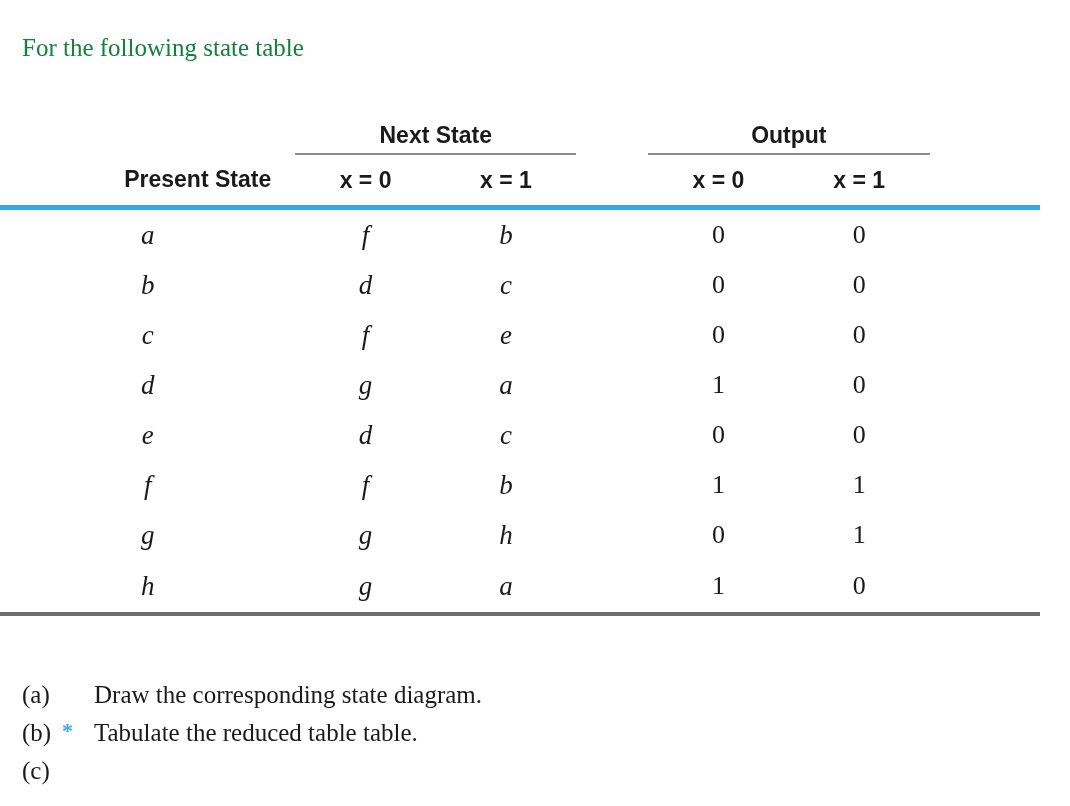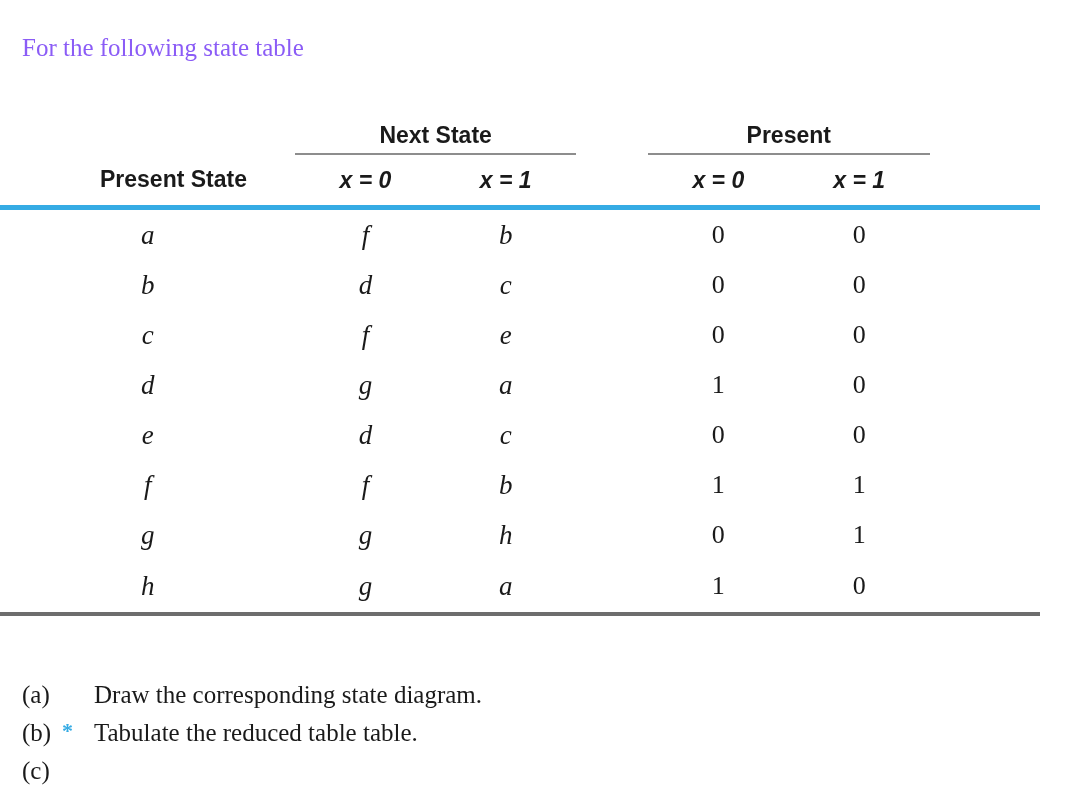--- a/index.html
+++ b/index.html
@@ -17,21 +17,21 @@
   }
 
   
   .intro {
     position: absolute;
     left: 22px;
     top: 32px;
     font-family: "Liberation Serif", "DejaVu Serif", serif;
     font-size: 25px;
     line-height: 32px;
-    color: #8b5cf6;
+    color: #15803d;
     white-space: nowrap;
   }
 
   
   .table-wrap {
     position: absolute;
     left: 0;
     top: 105px;
     width: 1040px;
   }
@@ -74,26 +74,25 @@
     font-weight: bold;
     font-size: 23px;
     color: #1a1a1a;
     text-align: center;
     vertical-align: middle;
     height: 50px;
     padding: 0;
     border-bottom: 5px solid #35ABE4;
   }
   .sub-row th.present {
-    text-align: left;
+    text-align: center;
     padding-left: 100px;
   }
   .sub-row th.pad { border-bottom: 5px solid #35ABE4; }
   .var {
-    font-style: italic;
   }
 
   
   tbody td {
     font-family: "Liberation Serif", "DejaVu Serif", serif;
     font-style: italic;
     font-size: 27px;
     text-align: center;
     vertical-align: middle;
     height: 50px;
@@ -162,21 +161,21 @@
       <col class="c-gap">
       <col class="c-op0">
       <col class="c-op1">
       <col class="c-pad">
     </colgroup>
     <thead>
       <tr class="grp-row">
         <th class="blank"></th>
         <th class="grp" colspan="2">Next State</th>
         <th class="blank"></th>
-        <th class="grp" colspan="2">Present</th>
+        <th class="grp" colspan="2">Output</th>
         <th class="blank"></th>
       </tr>
       <tr class="sub-row">
         <th class="present">Present State</th>
         <th><span class="var">x = 0</span></th>
         <th><span class="var">x = 1</span></th>
         <th class="pad"></th>
         <th><span class="var">x = 0</span></th>
         <th><span class="var">x = 1</span></th>
         <th class="pad"></th>

